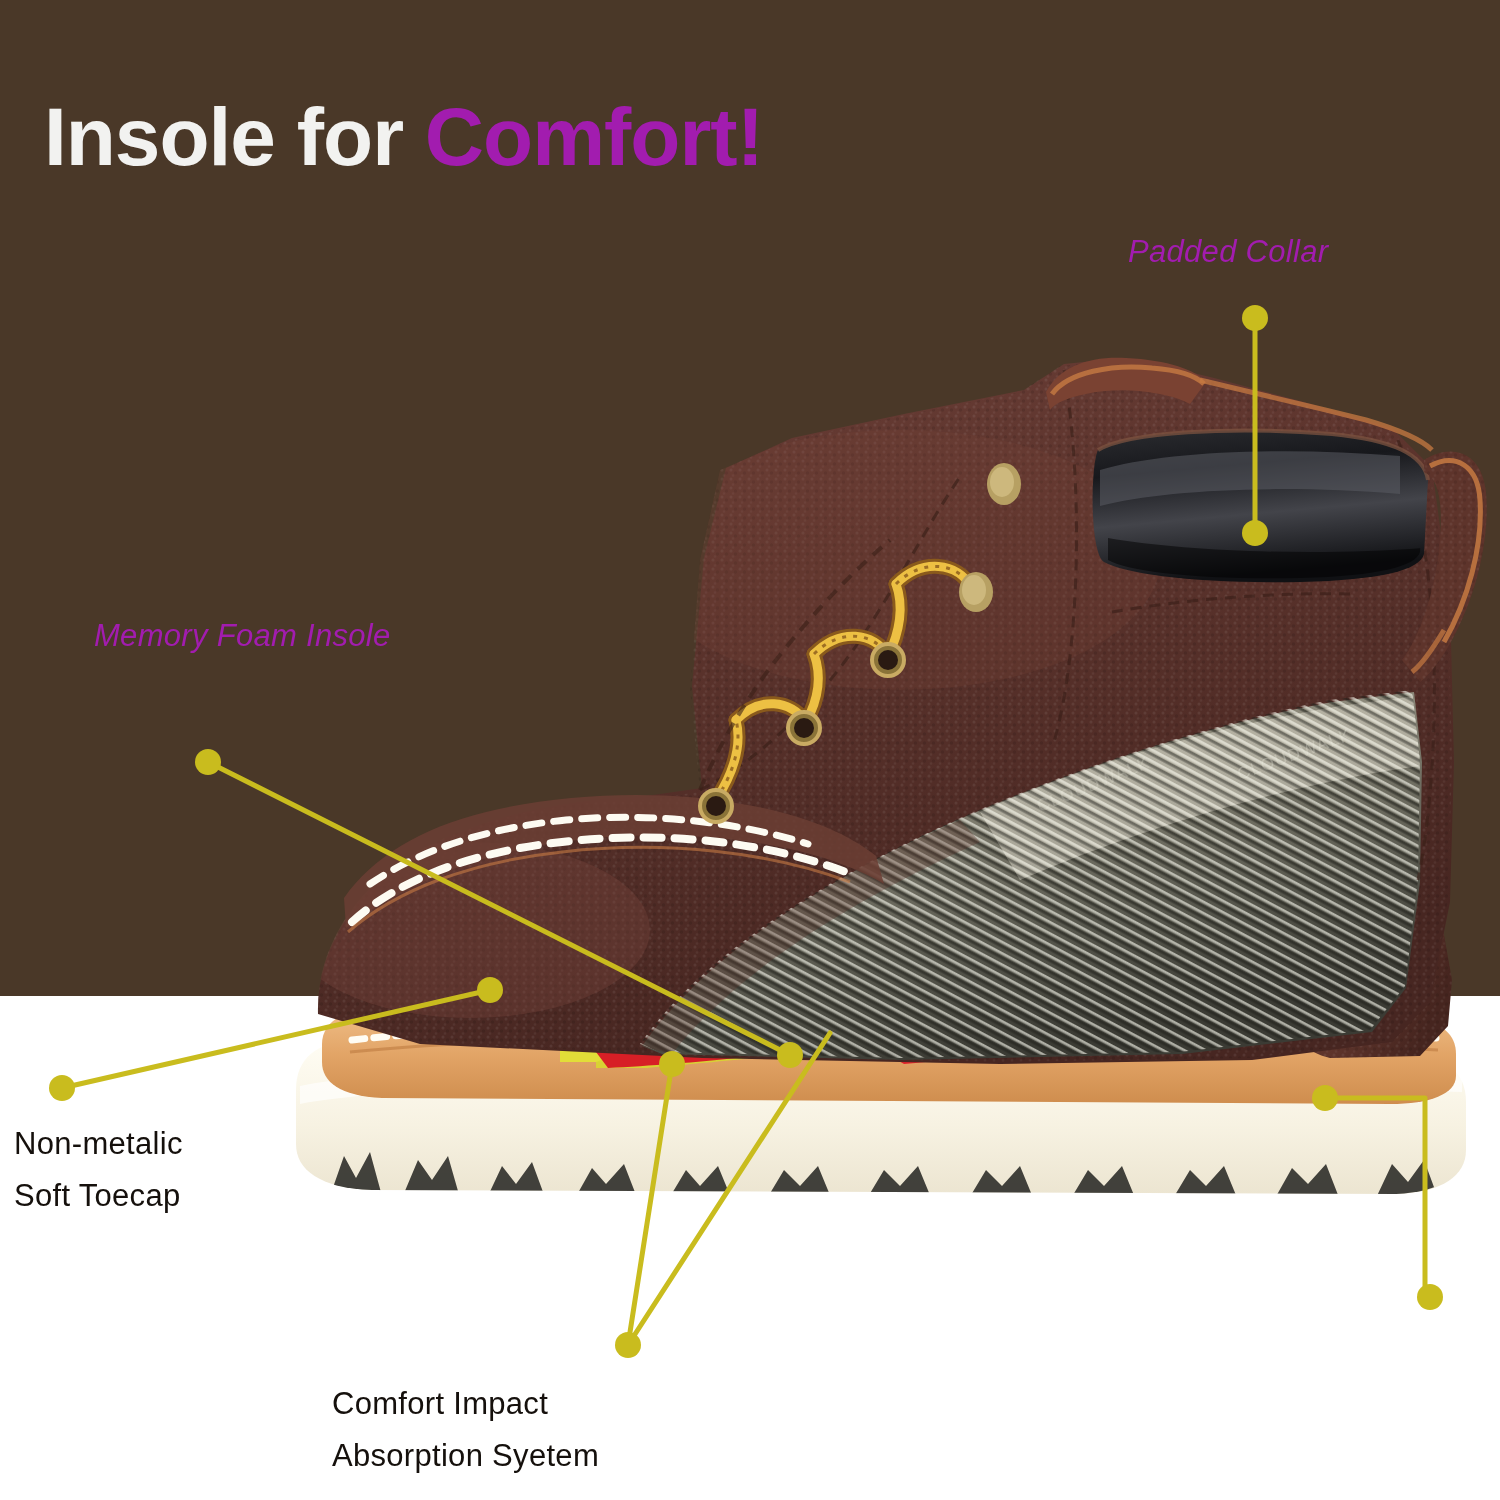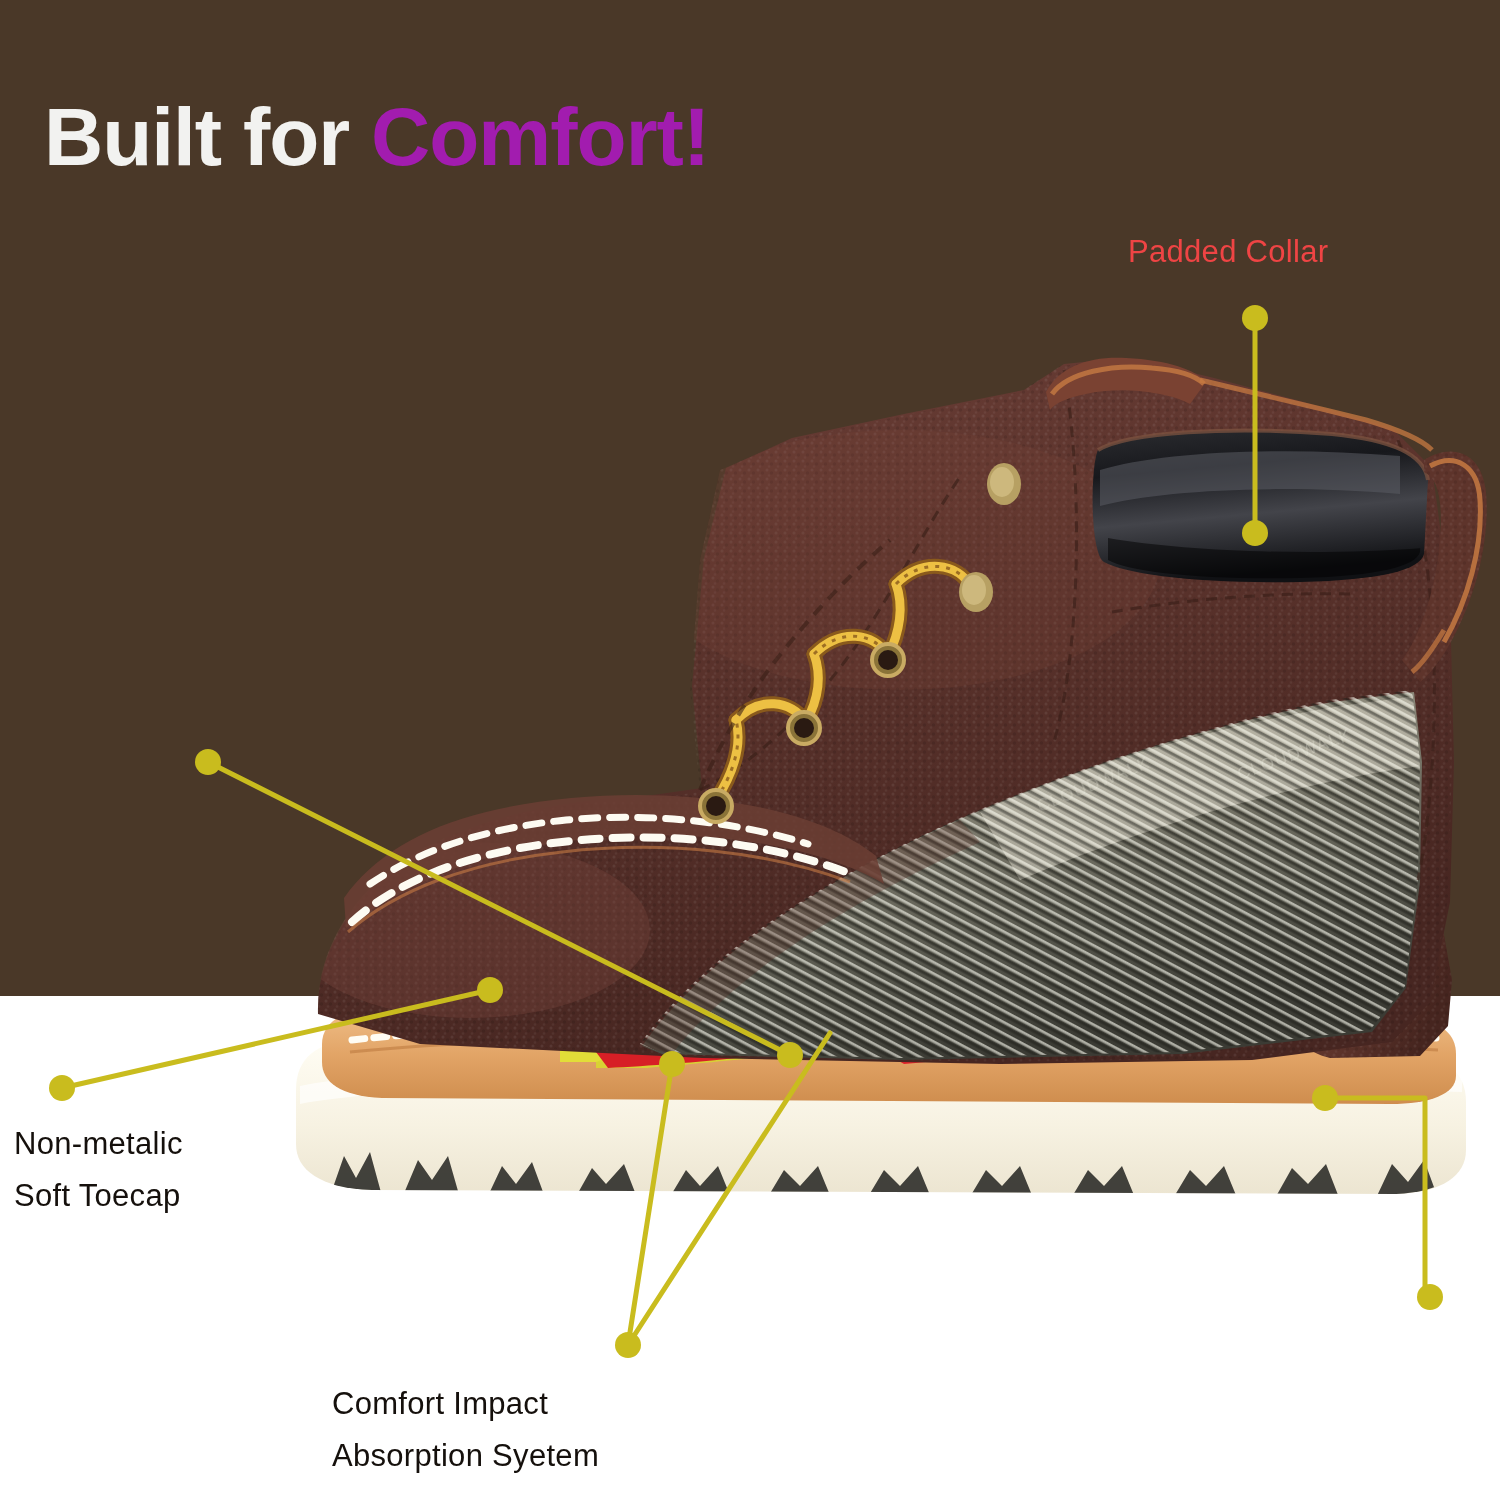--- a/index.html
+++ b/index.html
@@ -48,21 +48,21 @@
   .title .t2 { color: #a21caf; }
 
   
   .label {
     position: absolute;
     font-size: 31px;
     line-height: 52px;
     white-space: nowrap;
     letter-spacing: 0.3px;
   }
-  .label.on-brown { color: #ef4444; }
+  .label.on-brown { color: #a21caf; font-style: italic; }
   .label.on-white { color: #15100c; }
   .label div { display: block; }
 
   
   #leaders {
     position: absolute;
     left: 0; top: 0;
     width: 1500px;
     height: 1500px;
     pointer-events: none;
@@ -379,28 +379,29 @@
         <circle cx="62" cy="1088" r="13"></circle>
         <circle cx="490" cy="990" r="13"></circle>
         <circle cx="628" cy="1345" r="13"></circle>
         <circle cx="672" cy="1064" r="13"></circle>
         <circle cx="1325" cy="1098" r="13"></circle>
         <circle cx="1430" cy="1297" r="13"></circle>
       </g>
   </svg>
 
   <div class="title">
-    <span class="t1">Built for </span><span class="t2">Comfort!</span>
+    <span class="t1">Insole for </span><span class="t2">Comfort!</span>
   </div>
 
   <div class="label on-brown" style="left:1128px; top:226px;">
     <div>Padded Collar</div>
   </div>
 
   <div class="label on-brown" style="left:94px; top:610px;">
+    <div>Memory Foam Insole</div>
   </div>
 
   <div class="label on-white" style="left:14px; top:1118px;">
     <div>Non-metalic</div>
     <div>Soft Toecap</div>
   </div>
 
   <div class="label on-white" style="left:332px; top:1378px;">
     <div>Comfort Impact</div>
     <div>Absorption Syetem</div>

